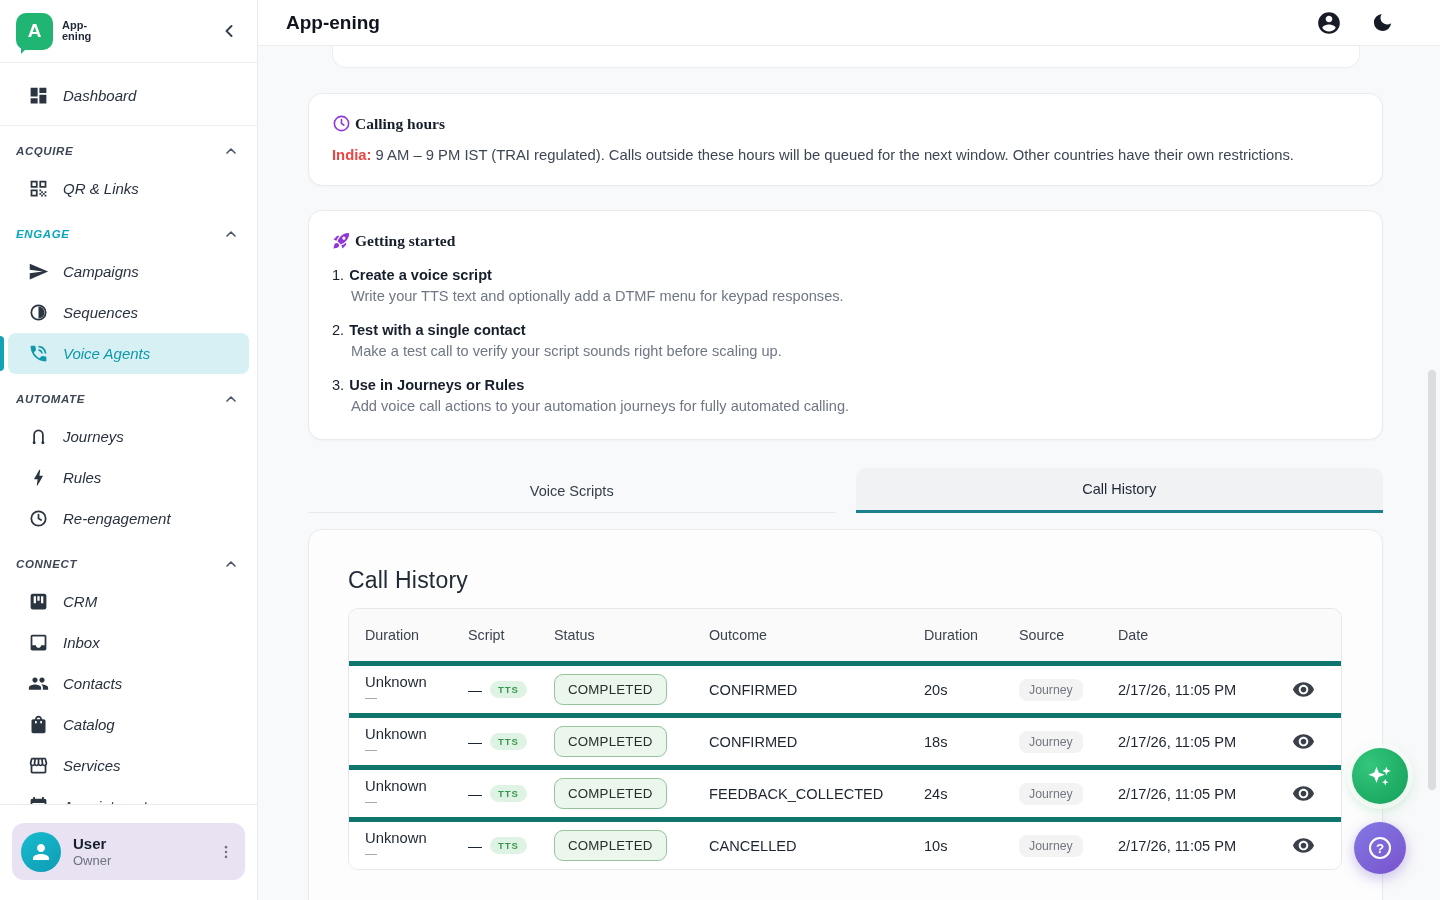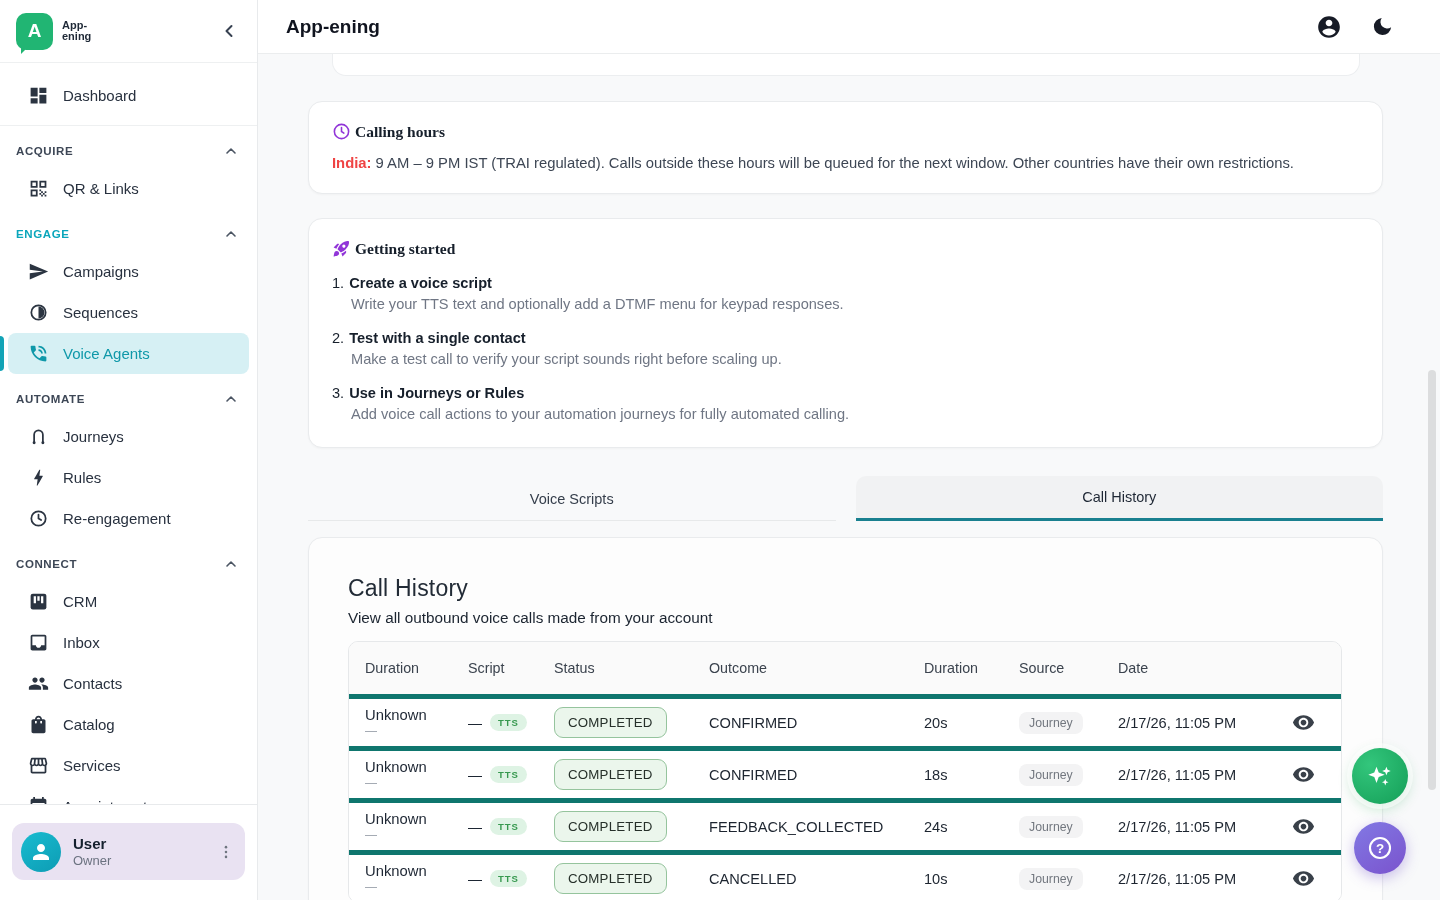--- a/index.html
+++ b/index.html
@@ -6,41 +6,41 @@
   html,body { width:1440px; height:900px; overflow:hidden; }
   body { font-family:"Liberation Sans", sans-serif; display:flex; background:#f8f9fa; color:#1f2937; position:relative; }
 
   
   .sidebar { width:258px; min-width:258px; background:#fff; border-right:1px solid #e8eaec; display:flex; flex-direction:column; height:900px; }
   .sidebar-header { height:63px; border-bottom:1px solid #eef0f1; display:flex; align-items:center; padding:0 18px 0 16px; }
   .logo-mark { width:37px; height:37px; background:#21b573; border-radius:10px; display:flex; align-items:center; justify-content:center; color:#fff; font-weight:bold; font-size:19px; position:relative; }
   .logo-mark::after { content:''; position:absolute; left:5px; bottom:-4px; border:5px solid transparent; border-top-color:#21b573; border-left-color:#21b573; }
   .logo-text { margin-left:9px; font-size:11px; font-weight:bold; line-height:11.5px; color:#1f2937; }
   .collapse-btn { margin-left:auto; width:20px; height:20px; color:#374151; cursor:pointer; }
-  .nav { flex:1; overflow:hidden; padding-top:12px; }
+  .nav { flex:1; overflow:hidden; padding-top:12px;font-style:italic; }
   .nav-divider { height:1px; background:#eef0f1; margin:9px 0 0 0; }
   .nav-item { height:41px; display:flex; align-items:center; gap:14px; padding:0 12px 0 28px; font-size:15px; color:#28313f; cursor:pointer; }
   .nav-item .ni { width:21px; height:21px; color:#2b3441; flex:none; }
   .nav-item.active { margin:0 8px; padding-left:20px; border-radius:8px; background:#d6f0f4; color:#0f98a9; font-weight:500; position:relative; }
   .nav-item.active .ni { color:#0f98a9; }
   .nav-item.active::before { content:''; position:absolute; left:-8px; top:3px; bottom:3px; width:4px; background:#12a3b6; border-radius:0 4px 4px 0; }
   .section-header { display:flex; align-items:center; justify-content:space-between; padding:17px 18px 9px 16px; font-size:11.5px; font-weight:bold; letter-spacing:.6px; color:#3d4756; }
   .section-header.teal { color:#0aa6bb; }
   .section-header .chev { width:16px; height:16px; color:#4b5563; cursor:pointer; }
   .sidebar-footer { border-top:1px solid #e8eaec; padding:18px 12px 20px; }
   .user-card { background:#e9e2f2; border-radius:12px; height:57px; display:flex; align-items:center; gap:12px; padding:0 10px 0 9px; cursor:pointer; }
   .avatar { width:40px; height:40px; border-radius:50%; background:linear-gradient(145deg,#19bcd0,#0d9cb4); display:flex; align-items:center; justify-content:center; color:#fff; flex:none; }
   .avatar svg { width:24px; height:24px; }
   .user-name { font-size:15px; font-weight:bold; color:#14202e; }
   .user-role { font-size:13px; color:#6b7280; margin-top:1px; }
   .dots-btn { margin-left:auto; width:18px; height:18px; color:#6f7680; cursor:pointer; }
 
   
   .main { flex:1; display:flex; flex-direction:column; height:900px; position:relative; }
-  .main-header { height:54px; background:#fff; border-bottom:1px solid #ebedee; display:flex; align-items:center; padding:0 46px 0 28px; flex:none; }
+  .main-header { height:46px; background:#fff; border-bottom:1px solid #ebedee; display:flex; align-items:center; padding:0 46px 0 28px; flex:none; }
   .page-title { font-size:19px; font-weight:bold; color:#10141f; }
   .header-actions { margin-left:auto; display:flex; align-items:center; gap:29px; }
   .hicon { width:26px; height:26px; color:#171b26; cursor:pointer; }
   .hicon.moon { width:23px; height:23px; }
   .content { flex:1; overflow:hidden; padding:0 57px 0 50px; }
 
   .partial-card { height:22px; margin:0 23px 0 24px; background:#fff; border:1px solid #eceef0; border-top:none; border-radius:0 0 14px 14px; }
   .card { background:#fff; border:1px solid #e9ebed; border-radius:14px; box-shadow:0 1px 2px rgba(16,24,40,.03); }
   .card-title-row { display:flex; align-items:flex-end; gap:4px;font-family:Liberation Serif, serif; }
   .card-title-row .cicon { width:19px; height:19px; color:#9135d8; flex:none; }
@@ -309,21 +309,20 @@
       </div>
     </section>
 
     <div class="tabs">
       <div class="tab">Voice Scripts</div>
       <div class="tab active">Call History</div>
     </div>
 
     <section class="card history-card">
       <h2 class="history-title">Call History</h2>
-      <div class="history-sub">View all outbound voice calls made from your account</div>
 
       <div class="table">
         <div class="trow thead">
           <div class="cell">Duration</div>
           <div class="cell">Script</div>
           <div class="cell">Status</div>
           <div class="cell">Outcome</div>
           <div class="cell">Duration</div>
           <div class="cell">Source</div>
           <div class="cell">Date</div>

